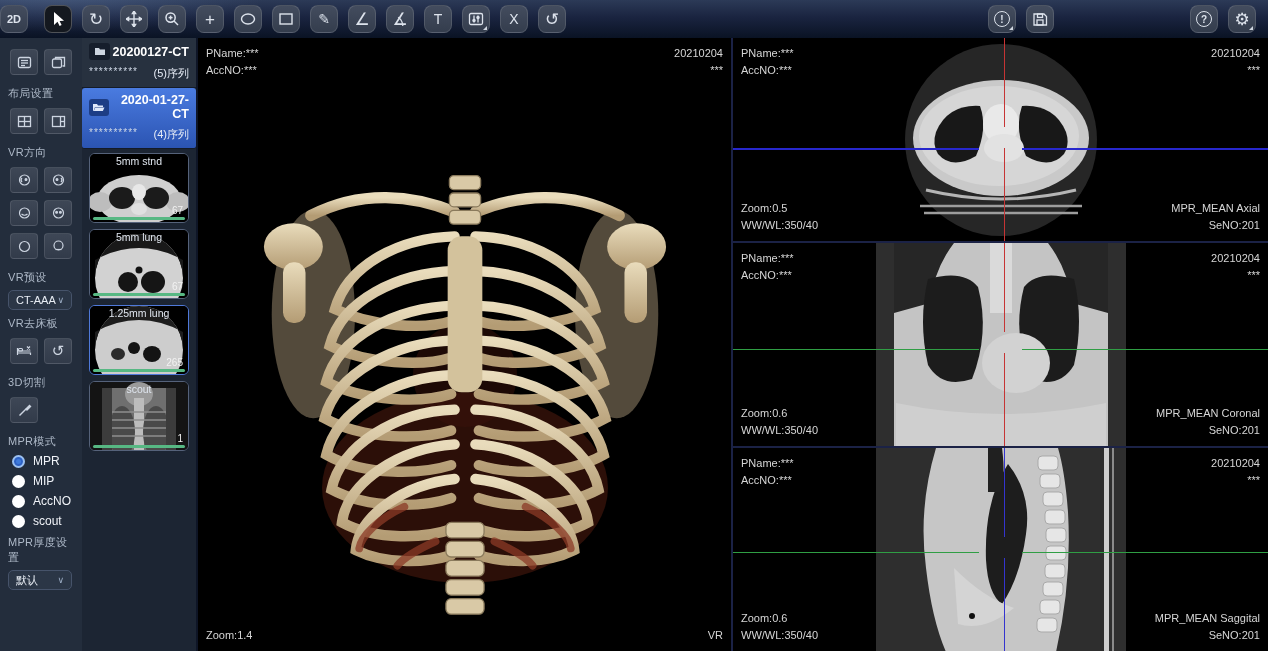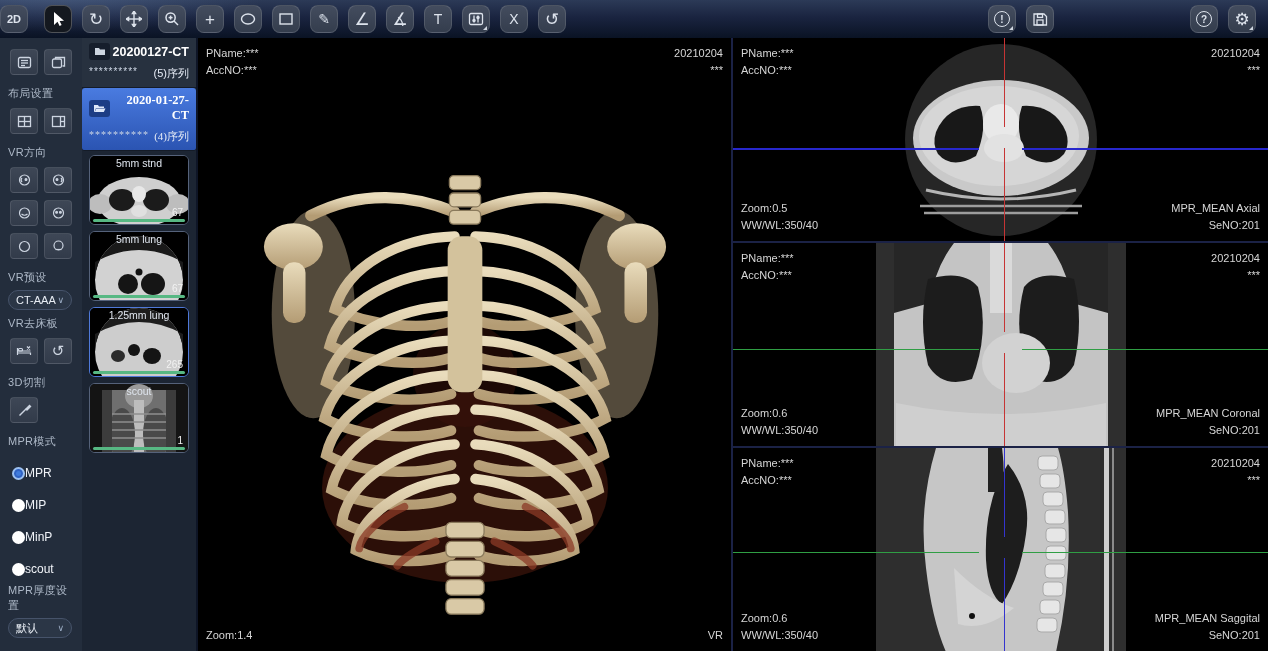--- a/index.html
+++ b/index.html
@@ -34,33 +34,33 @@
   .main { flex:1; display:flex; min-height:0; }
 
   
   .sidebar { width:82px; flex:0 0 82px; background:#232d3c; padding:6px 0 0 0; overflow:hidden; }
   .sb-row { display:flex; justify-content:space-between; padding:0 10px; margin:5px 0 7px 0; }
   .sb-row.single { justify-content:flex-start; }
   .sbtn { width:28px; height:26px; border-radius:4px; background:linear-gradient(180deg,#3e4756,#323b4a);
     border:1px solid rgba(255,255,255,.10); display:flex; align-items:center; justify-content:center;
     color:#cdd5e1; cursor:pointer; }
   .sb-label { color:#aeb9c8; font-size:11px; padding:4px 8px 2px 8px; letter-spacing:.3px; }
-  .sb-select { margin:3px 8px 2px 8px; height:20px; width:64px; border-radius:10px; background:#2b3646;
+  .sb-select { margin:3px 8px 2px 8px; height:20px; width:64px; border-radius:5px; background:#2b3646;
     border:1px solid #46536a; color:#e8edf4; font-size:11px; display:flex; align-items:center;
     justify-content:space-between; padding:0 7px; cursor:pointer; }
   .sb-select .chev { font-size:9px; color:#9fb0c8; }
-  .radio-row { display:flex; align-items:center; padding:3px 12px; cursor:pointer;margin-top:12px; }
+  .radio-row { display:flex; align-items:center; gap:8px; padding:3px 12px; cursor:pointer; }
   .radio { width:13px; height:13px; border-radius:50%; background:#fff; flex:0 0 13px; }
   .radio.sel { background:#3f7bdc; border:2px solid #9cc0f0; box-shadow:inset 0 0 0 2px #2f62c4; }
   .radio-label { color:#f0f3f8; font-size:12px; }
 
   
   .series { width:114px; flex:0 0 114px; background:#1c2533; overflow:hidden; }
   .study { padding:5px 7px 6px 7px; cursor:pointer; background:#27313f; border-bottom:1px solid #141b27; }
-  .study.selected { background:linear-gradient(180deg,#4a7be0,#2b54b2); border-radius:3px;font-family:Liberation Serif, serif; }
+  .study.selected { background:linear-gradient(180deg,#4a7be0,#2b54b2); border-radius:3px; }
   .study-top { display:flex; align-items:center; justify-content:space-between; }
   .folder { width:21px; height:17px; background:#161e2c; border-radius:3px; display:flex; align-items:center; justify-content:center; }
   .study.selected .folder { background:#1d3d85; }
   .study-title { color:#fff; font-size:12.5px; font-weight:bold; text-align:right; }
   .study-bottom { display:flex; justify-content:space-between; margin-top:6px; }
   .study-patient { color:#cdd6e4; font-size:10px; letter-spacing:1px; }
   .study-count { color:#e6ecf6; font-size:11px; }
   .thumb-list { padding:4px 7px; display:flex; flex-direction:column; gap:6px; }
   .thumb { border:1px solid #55627a; border-radius:6px; background:#000; position:relative; height:70px; cursor:pointer; overflow:hidden; }
   .thumb.selected { border-color:#4f79d9; }
@@ -309,21 +309,21 @@
       <div class="radio-row">
         <span class="radio sel"></span>
         <span class="radio-label">MPR</span>
       </div>
       <div class="radio-row">
         <span class="radio"></span>
         <span class="radio-label">MIP</span>
       </div>
       <div class="radio-row">
         <span class="radio"></span>
-        <span class="radio-label">MinP</span>
+        <span class="radio-label">AccNO</span>
       </div>
       <div class="radio-row">
         <span class="radio"></span>
         <span class="radio-label">scout</span>
       </div>
       <div class="sb-label">MPR厚度设置</div>
       <div class="sb-select">
         <span>默认</span>
         <span class="chev">∨</span>
       </div>

